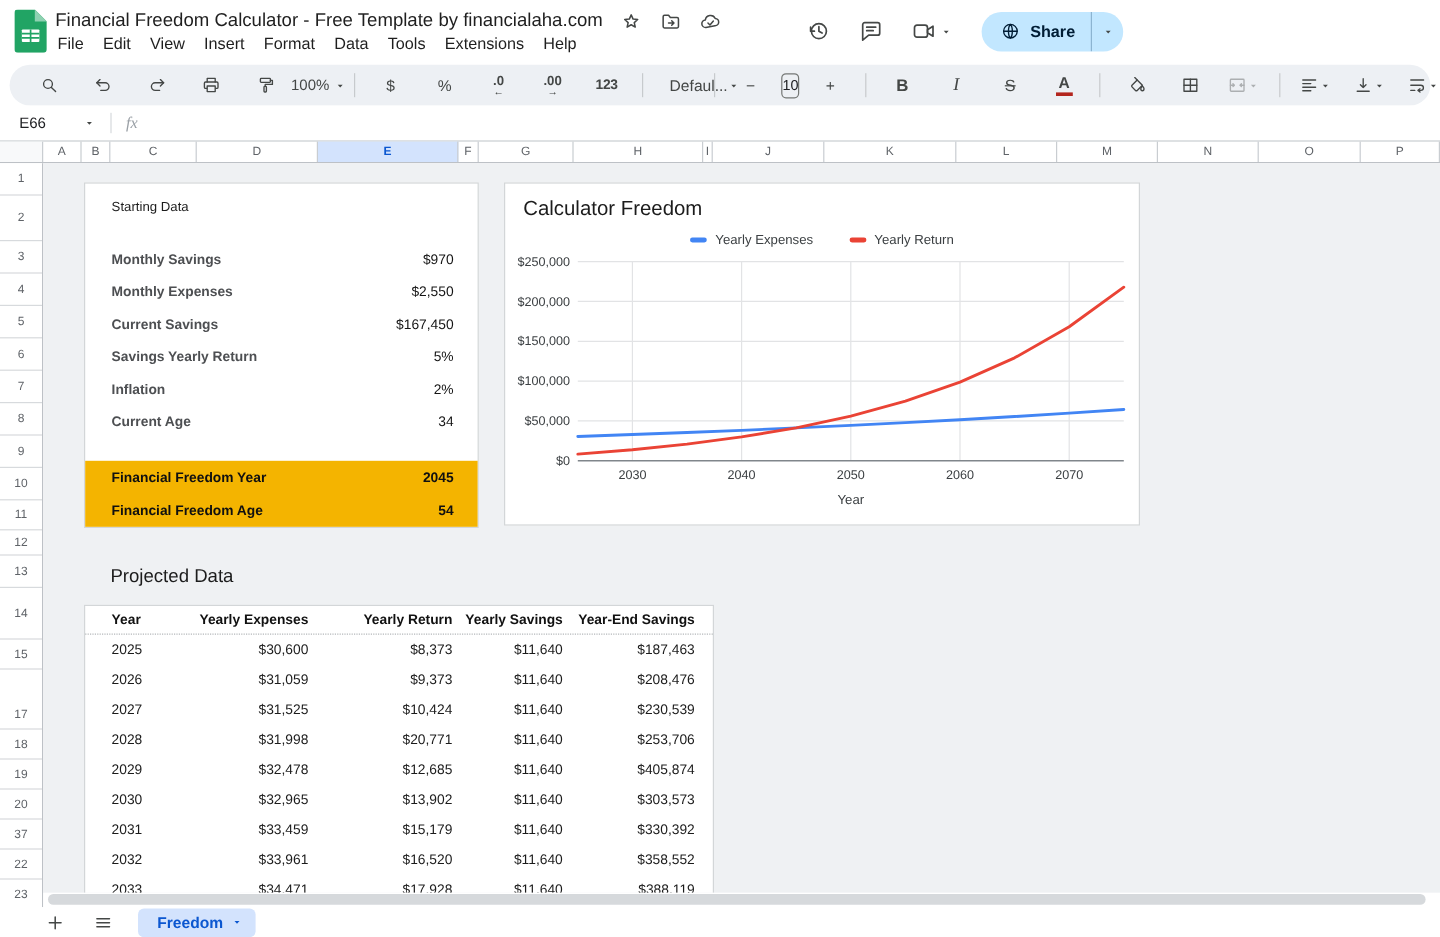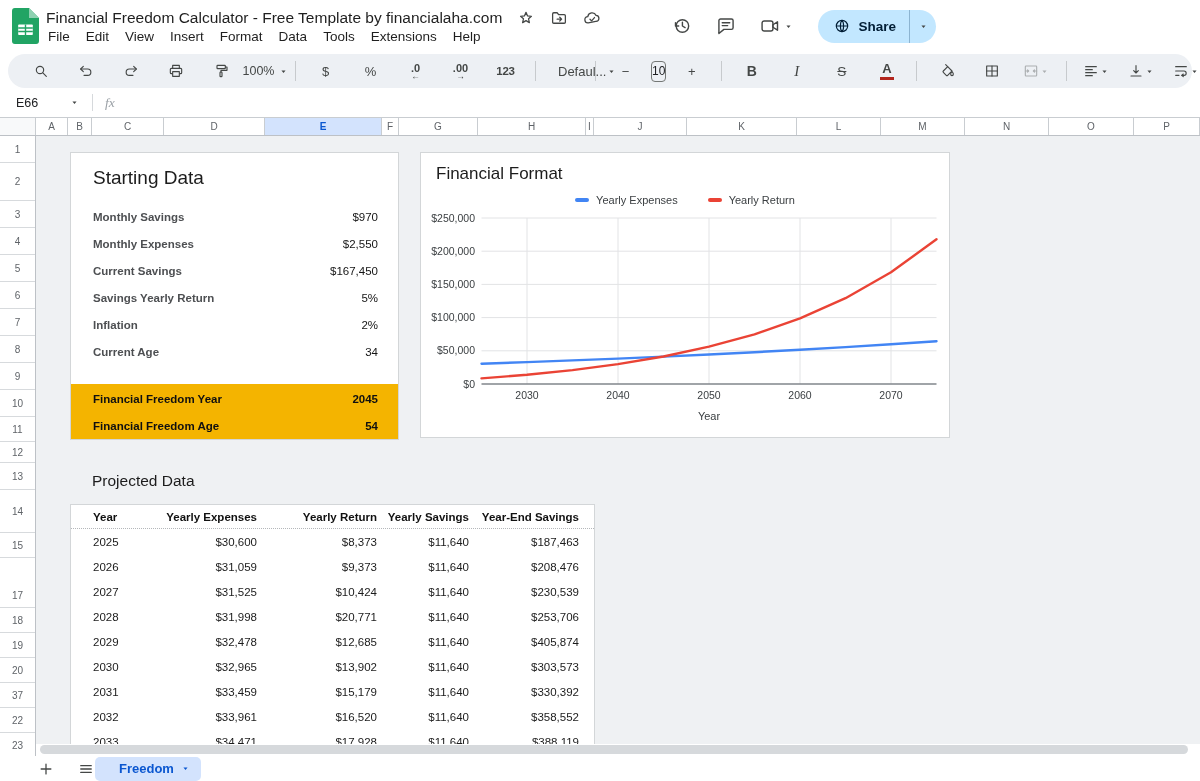--- a/index.html
+++ b/index.html
@@ -63,21 +63,21 @@
   .chcell.corner{background:#f8f9fa}
   .chcell.sel{background:#d3e3fd;color:#0b57d0;font-weight:700}
   .rowhdrs{position:absolute;left:0;top:136px;width:36px;height:620px;border-right:1px solid #bdc1c6;background:#fff;overflow:hidden}
   .rhcell{width:100%;border-bottom:1px solid #d7dadd;font-size:10px;color:#5f6368;display:flex;align-items:center;justify-content:center}
 
   .gridbody{position:absolute;left:36px;top:136px;width:1164px;height:608px;background:#eff1f3;overflow:hidden}
 
   
   .panel{position:absolute;background:#fff;border:1px solid #d3d6d8}
   .sd-panel{left:34px;top:16px;width:329px;height:288px}
-  .sd-title{position:absolute;left:22px;top:14px;font-size:19px;color:#1c1c1c}
+  .sd-title{position:absolute;left:22px;top:14px;font-size:11px;color:#1c1c1c}
   .sd-rows{position:absolute;left:0;top:50px;width:100%}
   .sd-row{height:27px;display:flex;align-items:center;justify-content:space-between;padding:0 20px 0 22px}
   .sd-label{font-size:11.5px;font-weight:700;color:#4d4f52}
   .sd-value{font-size:11.5px;color:#141414}
   .sd-hl{position:absolute;left:0;bottom:0;width:100%;height:55px;padding-top:1px}
   .sd-hl .sd-row{height:27px}
   .sd-hl .sd-label,.sd-hl .sd-value{color:#101010;font-weight:700}
 
   
   .chart-panel{left:384px;top:16px;width:530px;height:286px}
@@ -96,21 +96,21 @@
   .pt-row span{font-size:11.5px;color:#1b1b1b;text-align:right;padding-right:2px}
   .pt-row span.l{text-align:left;padding-left:22px}
   .pt-head span{font-weight:700;color:#111}
 
   
   .hstrip{position:absolute;left:36px;top:744px;width:1164px;height:12px;background:#fff}
   .hthumb{position:absolute;left:40px;top:745px;width:1148px;height:9px;background:#d6d9dc;border-radius:4.5px}
   .sheetbar{position:absolute;left:0;top:756px;width:1200px;height:25px;background:#fff;display:flex;align-items:center}
   .sb-plus{margin-left:37px;color:#444746}
   .sb-menu{margin-left:22px;color:#444746}
-  .sheettab{height:24px;background:#d3e3fd;border-radius:5px;display:flex;align-items:center;gap:6px;padding:0 10px 0 24px}
+  .sheettab{margin-left:20px;height:24px;background:#d3e3fd;border-radius:5px;display:flex;align-items:center;gap:6px;padding:0 10px 0 16px}
   .sheettab .tab-label{font-size:13px;font-weight:700;color:#0b57d0}
   .sheettab .caret{color:#0b57d0}
 </style>
 </head>
 <body>
 
 <div id="app">
 
   <div class="titlebar">
     <div class="logo">
@@ -493,21 +493,21 @@
             <span class="sd-value">2045</span>
           </div>
           <div class="sd-row">
             <span class="sd-label">Financial Freedom Age</span>
             <span class="sd-value">54</span>
           </div>
         </div>
     </div>
 
     <div class="panel chart-panel">
-      <div class="chart-title">Financial Format</div>
+      <div class="chart-title">Calculator Freedom</div>
       <div class="chart-legend" id="chartlegend">
           <div class="lg-item">
             <span class="lg-dash" style="background: rgb(66, 133, 244);"></span>
             <span class="lg-label">Yearly Expenses</span>
           </div>
           <div class="lg-item">
             <span class="lg-dash" style="background: rgb(234, 67, 53);"></span>
             <span class="lg-label">Yearly Return</span>
           </div>
         </div>

